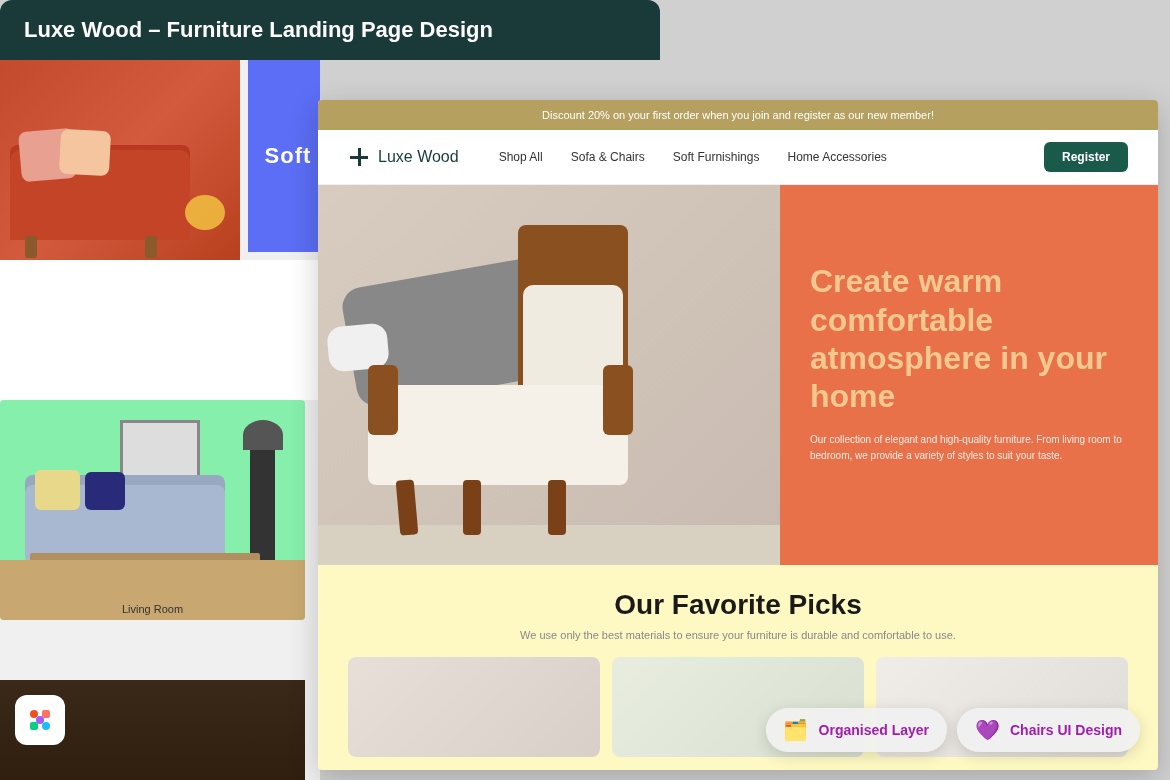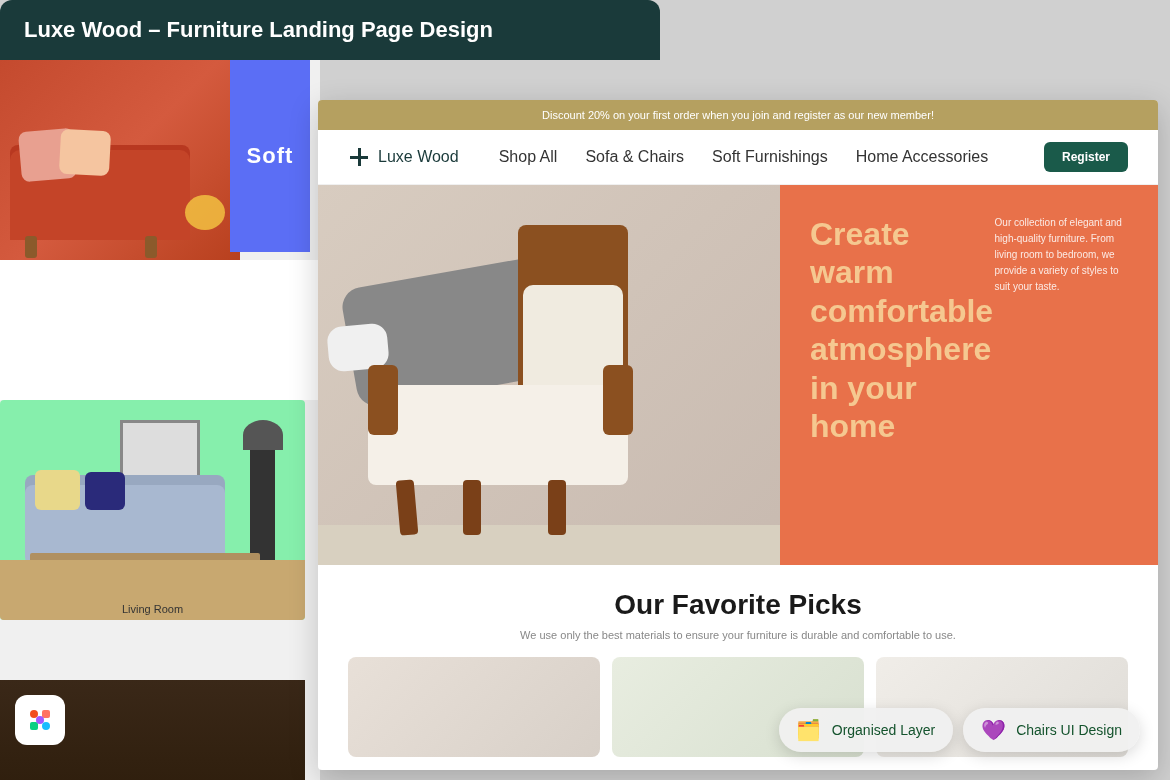--- a/index.html
+++ b/index.html
@@ -114,21 +114,21 @@
       height: 35px;
       background: #f5c842;
       border-radius: 50%;
       opacity: 0.8;
     }
 
     
     .blue-label {
       position: absolute;
       top: 0;
-      left: 230px;
+      left: 248px;
       width: 80px;
       height: 192px;
       background: #5b6ef5;
       display: flex;
       align-items: center;
       justify-content: center;
     }
     .blue-label-text {
       color: white;
       font-size: 22px;
@@ -200,21 +200,21 @@
       font-size: 22px;
     }
 
     
     .main-site {
       position: absolute;
       top: 100px;
       left: 318px;
       width: 840px;
       height: 670px;
-      background: #ffffff;
+      background: #fef9c3;
       border-radius: 4px;
       overflow: hidden;
       box-shadow: 0 8px 30px rgba(0,0,0,0.2);
       z-index: 8;
     }
 
     
     .promo-bar {
       width: 100%;
       height: 30px;
@@ -243,21 +243,21 @@
     }
     .logo-cross::before, .logo-cross::after {
       content: '';
       position: absolute;
       background: #1a3a3a;
     }
     .logo-cross::before { width: 18px; height: 3px; }
     .logo-cross::after { width: 3px; height: 18px; }
     .logo-name { font-size: 16px; font-weight: 400; color: #1a3a3a; }
     .nav-links { display: flex; gap: 28px; align-items: center; flex: 1; }
-    .nav-link { font-size: 16px; color: #333; text-decoration: none; cursor: pointer; }
+    .nav-link { font-size: 12px; color: #333; text-decoration: none; cursor: pointer; }
     .register-btn {
       background: #1a5a4a;
       color: white;
       border: none;
       padding: 8px 18px;
       border-radius: 6px;
       font-size: 12px;
       font-weight: 600;
       cursor: pointer;
     }
@@ -293,21 +293,21 @@
     
     .person-legs { position: absolute; bottom: 175px; left: 30px; width: 230px; height: 120px; background: #888; border-radius: 20px; transform: rotate(-10deg); }
     .person-feet { position: absolute; bottom: 195px; left: 10px; width: 60px; height: 45px; background: #f0f0f0; border-radius: 15px; transform: rotate(-5deg); }
     .rug { position: absolute; bottom: 0; left: 0; width: 100%; height: 40px; background: #d8d0c0; }
 
     .hero-content {
       width: 45%;
       height: 100%;
       background: #e8714a;
       display: flex;
-      flex-direction: row;
+      flex-direction: column;
       justify-content: center;
       padding: 30px 30px;
     }
     .hero-title { font-size: 32px; font-weight: 800; color: #f5c890; line-height: 1.2; margin-bottom: 16px; }
     .hero-desc { font-size: 10px; color: rgba(255,255,255,0.85); line-height: 1.6; margin-bottom: 24px; }
     .shop-now-link { color: white; font-size: 12px; font-weight: 700; text-decoration: underline; cursor: pointer; }
 
     
     .picks-section {
       padding: 24px 30px 16px;
@@ -346,21 +346,21 @@
     .badge {
       background: rgba(240,240,240,0.95);
       border-radius: 40px;
       padding: 10px 18px;
       display: flex;
       align-items: center;
       gap: 10px;
       box-shadow: 0 4px 15px rgba(0,0,0,0.15);
     }
     .badge-icon { font-size: 20px; }
-    .badge-text { font-size: 14px; font-weight: 400; color: #14532d; }
+    .badge-text { font-size: 14px; font-weight: 700; color: #a21caf; }
   </style>
 </head>
 <body>
 
 <div class="title-bar">
   <span class="title-bar-text">Luxe Wood – Furniture Landing Page Design</span>
 </div>
 
 <div class="bg-panel-left"></div>
 <div class="left-preview">

